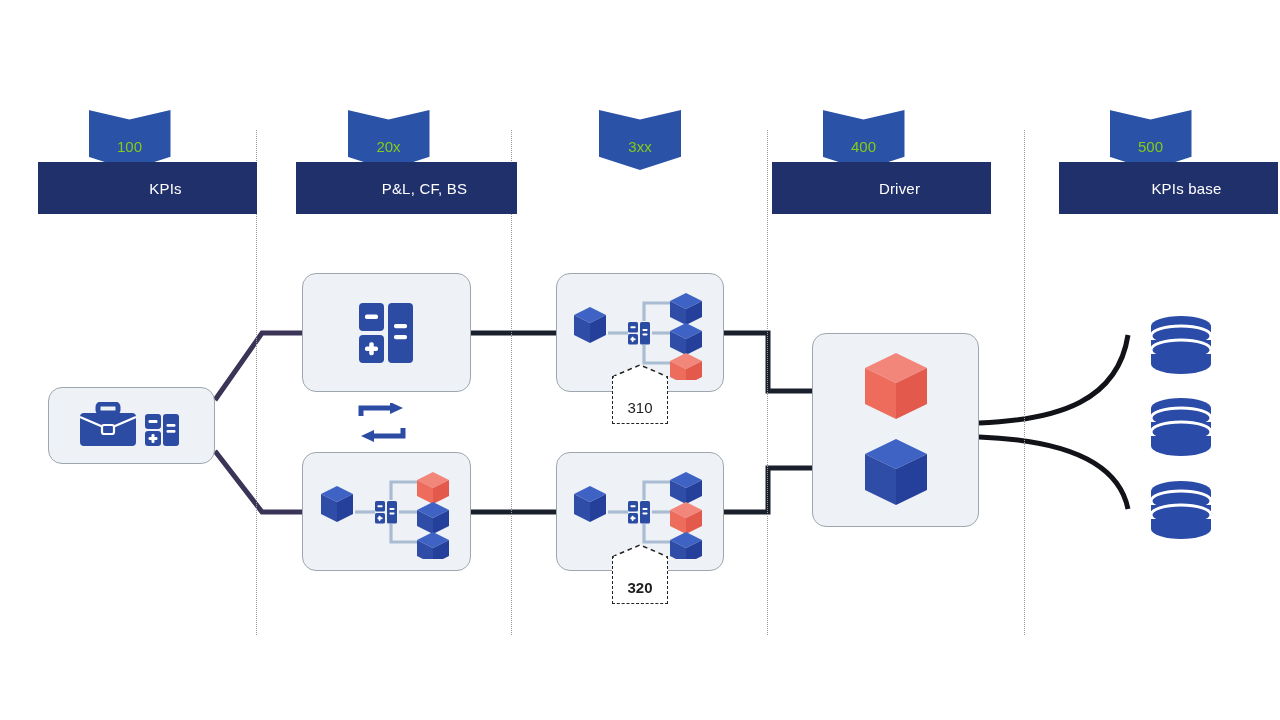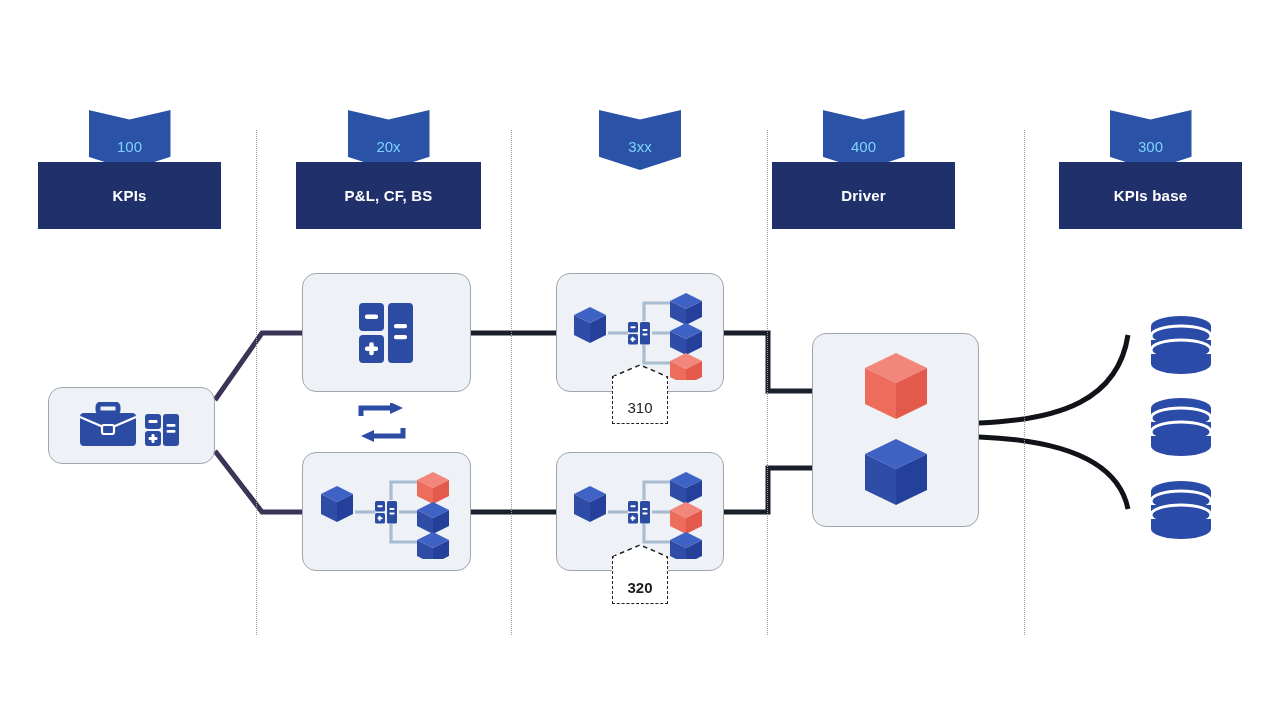--- a/index.html
+++ b/index.html
@@ -12,30 +12,30 @@
 
   
   #wires{position:absolute;left:0;top:0;width:1280px;height:720px;pointer-events:none;}
 
   
   .colhead{position:absolute;}
   .chevron{
     position:absolute;left:50%;transform:translateX(-50%);
     top:0;width:82px;height:60px;background:#2a52a7;
     clip-path:polygon(0 0, 50% 16%, 100% 0, 100% 78%, 50% 100%, 0 78%);
-    color:#7dd3fc;font-size:15px;
+    color:#84cc16;font-size:15px;
     display:flex;align-items:center;justify-content:center;
     padding-top:12px;box-sizing:border-box;
   }
   .chevron span{display:block;line-height:1;}
   .headbar{
-    position:absolute;left:0;top:52px;width:100%;height:67px;
+    position:absolute;left:0;top:52px;width:100%;height:52px;
     background:#20306b;color:#ffffff;
     display:flex;align-items:center;justify-content:center;
-    font-size:15px;font-weight:bold;letter-spacing:.2px;
+    font-size:15px;font-weight:normal;letter-spacing:.2px;padding-left:36px;
   }
 
   
   .sep{position:absolute;top:130px;width:0;height:505px;border-left:1px dotted #9a9a9a;}
 
   
   .card{
     position:absolute;background:#eef2f6;border:1px solid #9ea7ad;
     border-radius:14px;box-sizing:border-box;
     display:flex;align-items:center;justify-content:center;
@@ -107,21 +107,21 @@
 
   <div class="colhead" style="left:772px;top:110px;width:183px;height:112px;">
     <div class="chevron">
       <span>400</span>
     </div>
     <div class="headbar">Driver</div>
   </div>
 
   <div class="colhead" style="left:1059px;top:110px;width:183px;height:112px;">
     <div class="chevron">
-      <span>300</span>
+      <span>500</span>
     </div>
     <div class="headbar">KPIs base</div>
   </div>
 
   <div class="card" style="left:48px;top:387px;width:167px;height:77px;">
     <svg class="ico" width="110" height="48" viewBox="0 0 110 48">
       <g>
         <rect x="21" y="2" width="20" height="9" rx="3" fill="none" stroke="#2c4ba3" stroke-width="5"></rect>
         <rect x="3" y="11" width="56" height="33" rx="4" fill="#2c4ba3"></rect>
         <path d="M3 15 L31 27 L59 15" fill="none" stroke="#ffffff" stroke-width="2.2"></path>

